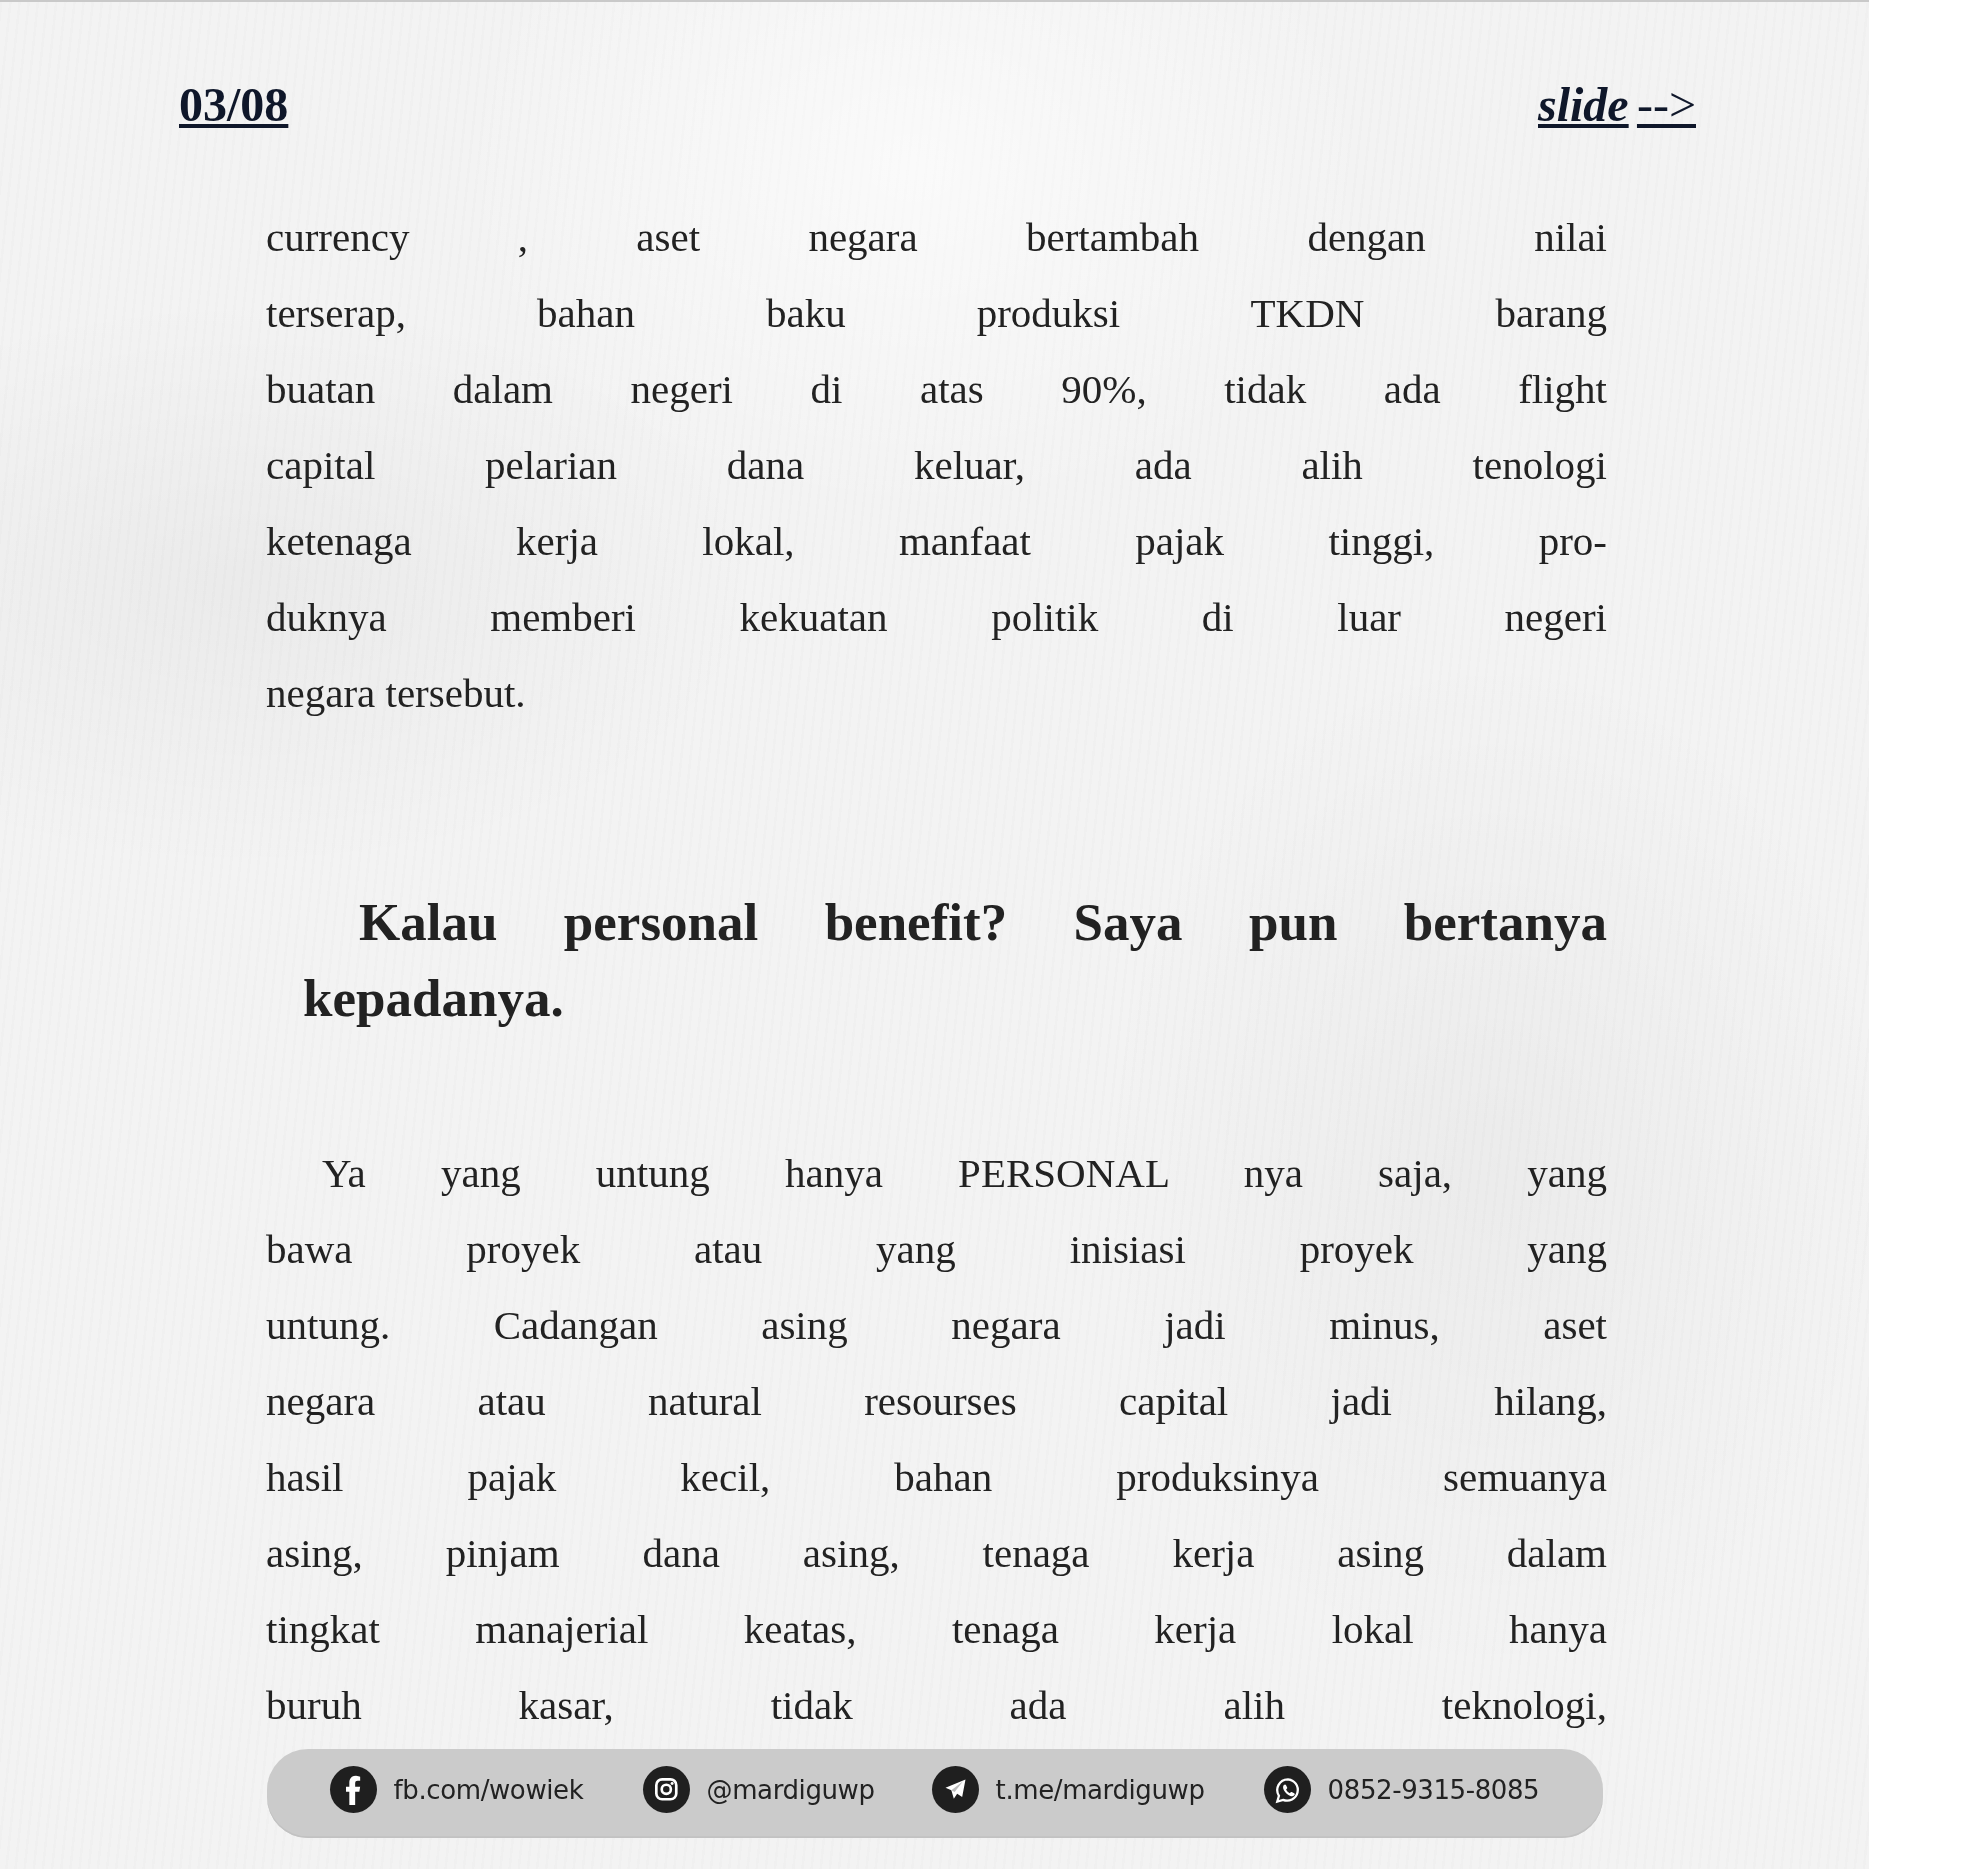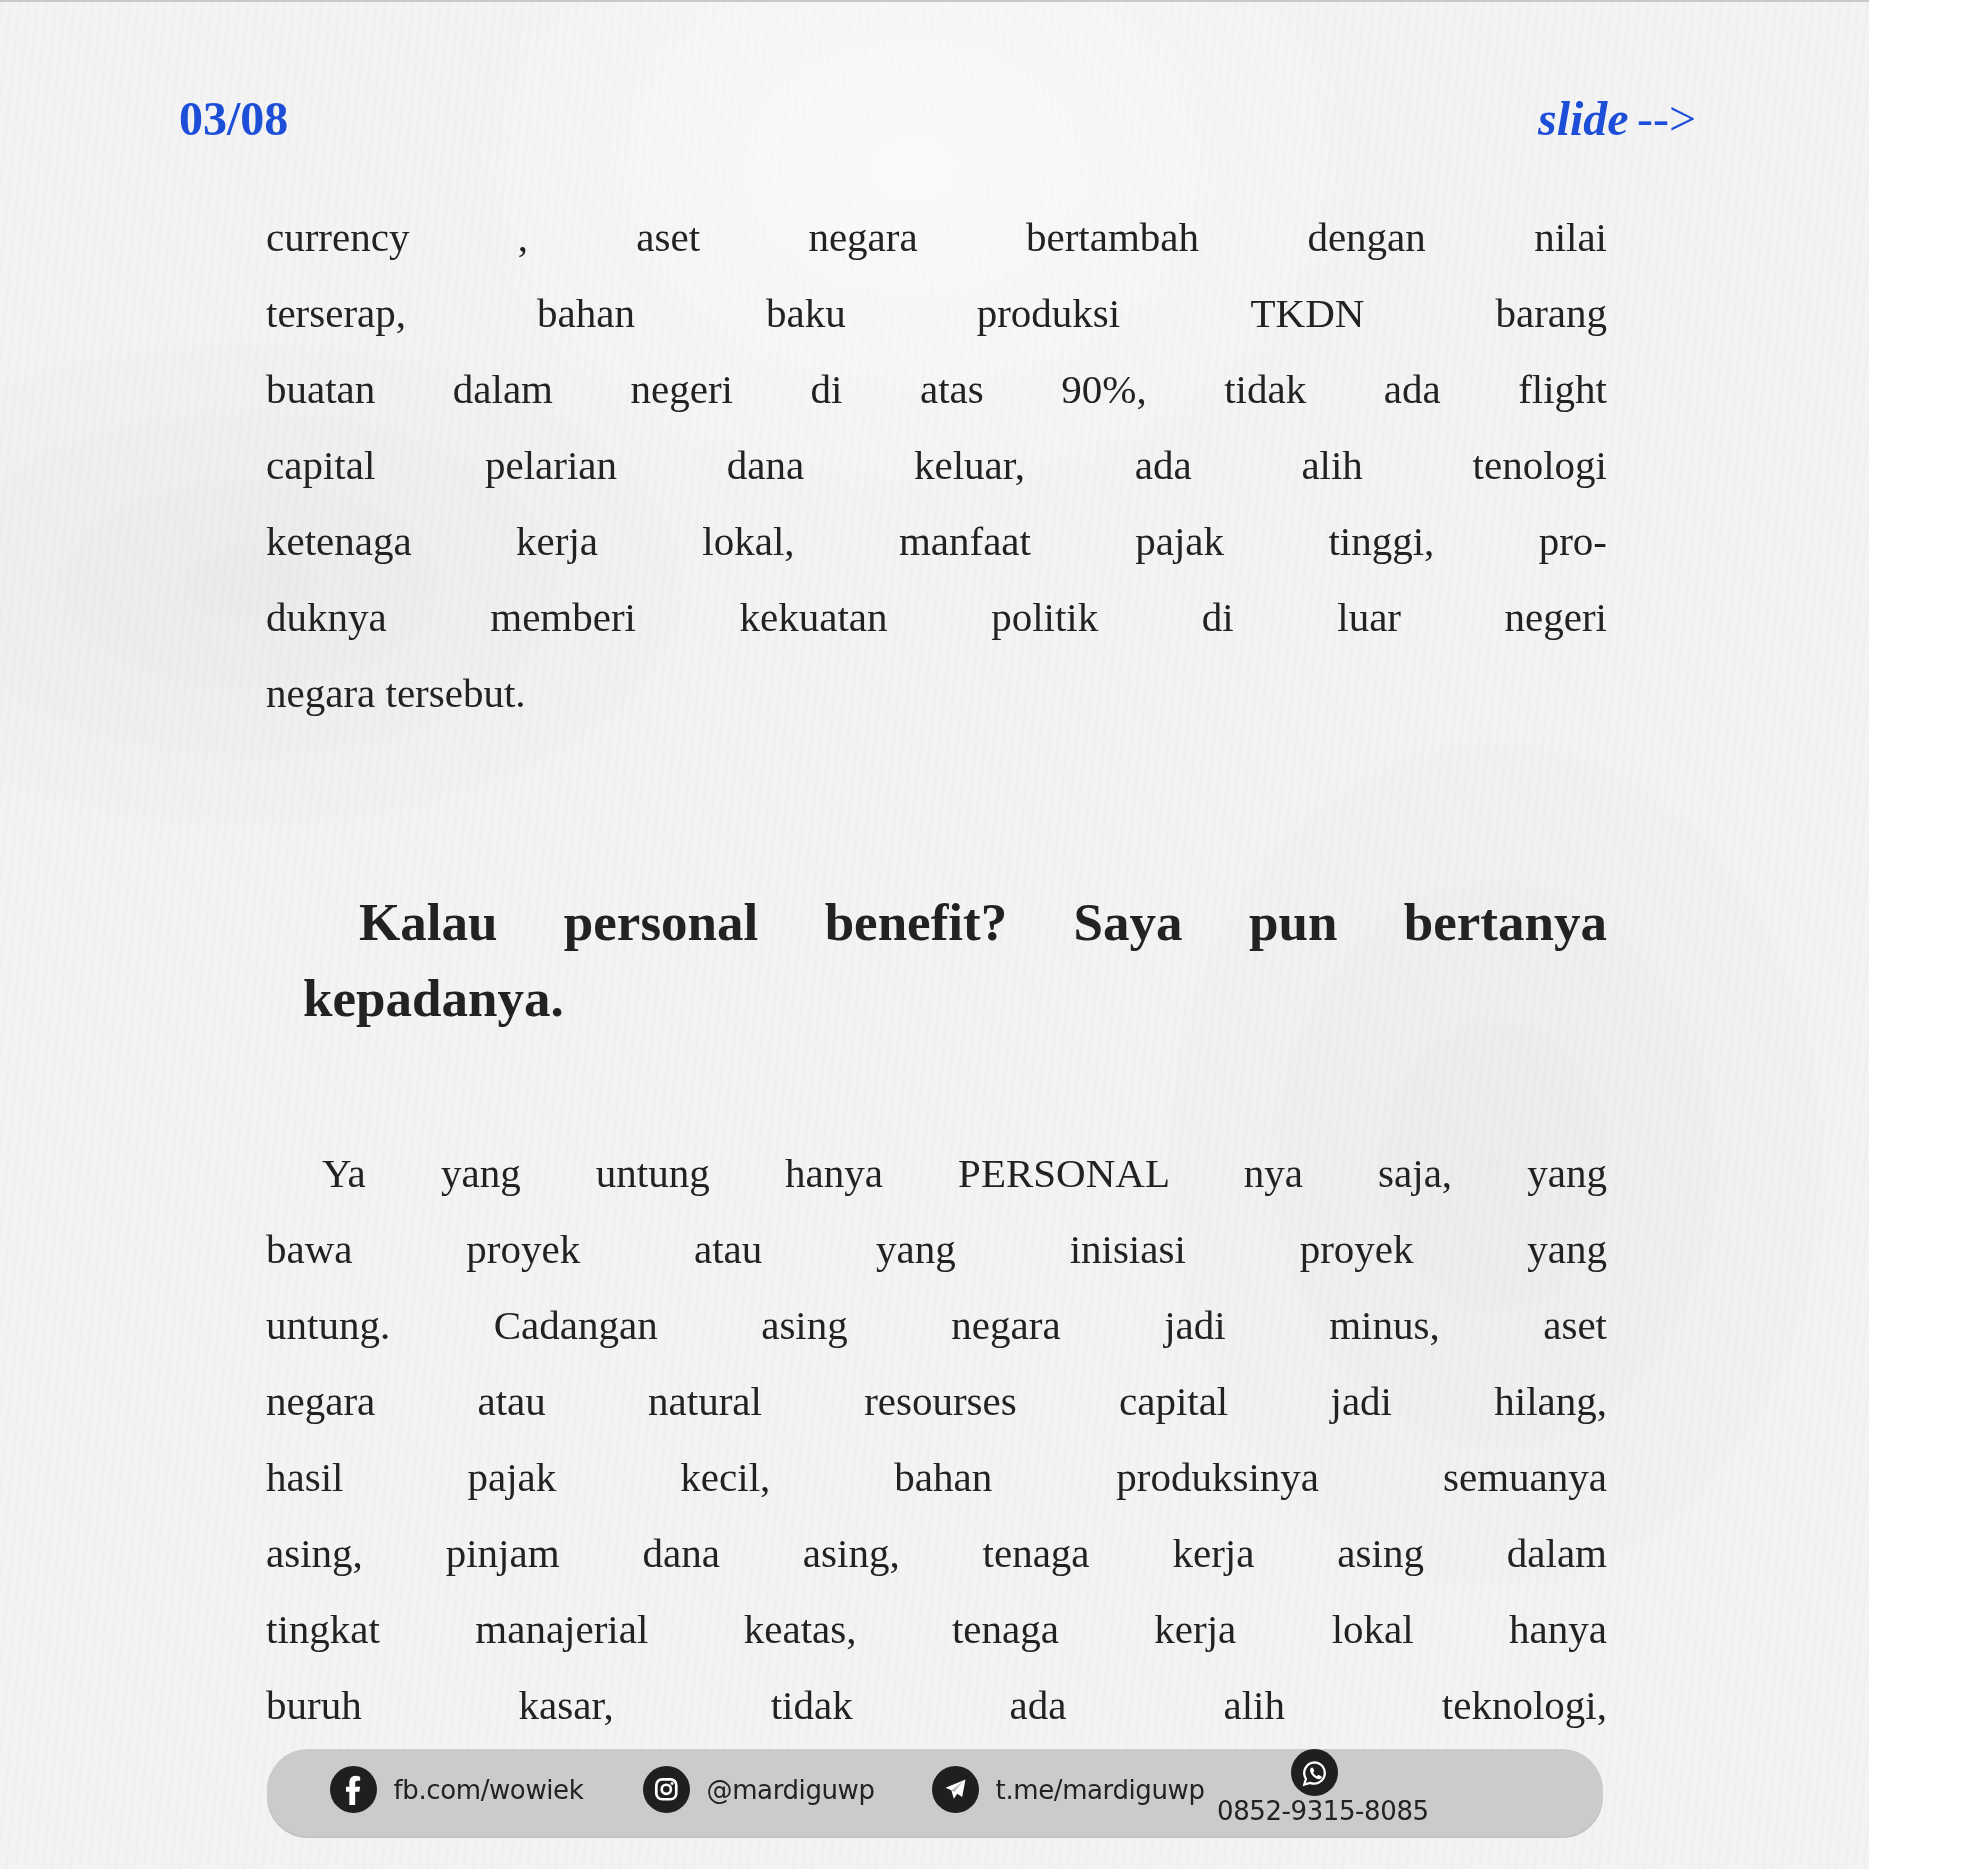--- a/index.html
+++ b/index.html
@@ -6,21 +6,21 @@
   body{width:1984px;height:1869px;background:#ffffff;position:relative;overflow:hidden;
        font-family:"Liberation Serif",serif;color:#222222;}
   .paper{position:absolute;left:0;top:0;width:1869px;height:1869px;
     background:
       radial-gradient(ellipse 748px 415px at 249px 582px, rgba(0,0,0,0.035), transparent 70%),
       radial-gradient(ellipse 582px 748px at 1495px 1163px, rgba(0,0,0,0.03), transparent 70%),
       radial-gradient(ellipse 665px 498px at 914px 166px, rgba(255,255,255,0.6), transparent 70%),
       repeating-linear-gradient(96deg, rgba(0,0,0,0.012) 0px, rgba(0,0,0,0.012) 2.5px, transparent 2.5px, transparent 9.1px),
       #f3f3f3;
     border-top:2.5px solid #c9c9c9;box-sizing:border-box;}
-  .hdr{position:absolute;top:90px;font-weight:bold;font-style:italic;font-size:48px;line-height:58px;color:#1d4ed8;}
+  .hdr{position:absolute;top:76px;font-weight:bold;font-style:italic;font-size:48px;line-height:58px;color:#0f172a;text-decoration:underline;}
   .hdr-left{left:179px;font-style:normal;}
   .hdr-right{right:288px;}
   .hdr-right .arrow{font-style:normal;font-weight:normal;margin-left:8.3px;}
   .body{position:absolute;left:266px;width:1341px;}
   .ln{height:76px;line-height:76px;font-size:41px;white-space:nowrap;display:block;
       text-align:justify;text-align-last:justify;}
   .ln.last{text-align-last:left;}
   .ln.indent{padding-left:56px;}
   .bold .ln{font-weight:bold;font-size:53px;margin-left:37px;}
   .p1{top:199px;}
@@ -88,21 +88,21 @@
   </div>
   <div class="sc" style="left:665px;">
     <span class="ic">
       <svg width="25" height="25" viewBox="0 0 30 30">
           <path d="M27 3L3 13l7 3 3 10 4-6 6 4z" fill="#fff"></path>
           <path d="M10 16l14-11-10 13z" fill="#bbb"></path>
         </svg>
     </span>
     <span class="t">t.me/mardiguwp</span>
   </div>
-  <div class="sc" style="left:950px;flex-direction:column;">
+  <div class="sc" style="left:997px;">
     <span class="ic">
       <svg width="28" height="28" viewBox="0 0 34 34">
           <path d="M17 4a13 13 0 0 0-11 20l-2 7 7-2A13 13 0 1 0 17 4z" fill="none" stroke="#fff" stroke-width="2.8"></path>
           <path d="M12 11c1-1 2-1 2.5 0l1.5 3c.3.6 0 1.2-.5 1.6l-.8.7c1 2 2.5 3.5 4.5 4.5l.7-.8c.4-.5 1-.8 1.6-.5l3 1.5c1 .5 1 1.5 0 2.5-1.5 1.5-4 1.5-7-.5s-5-4.5-6-7c-.8-2-.5-3.8.5-5z" fill="#fff"></path>
         </svg>
     </span>
     <span class="t">0852-9315-8085</span>
   </div>
 </div>
 

